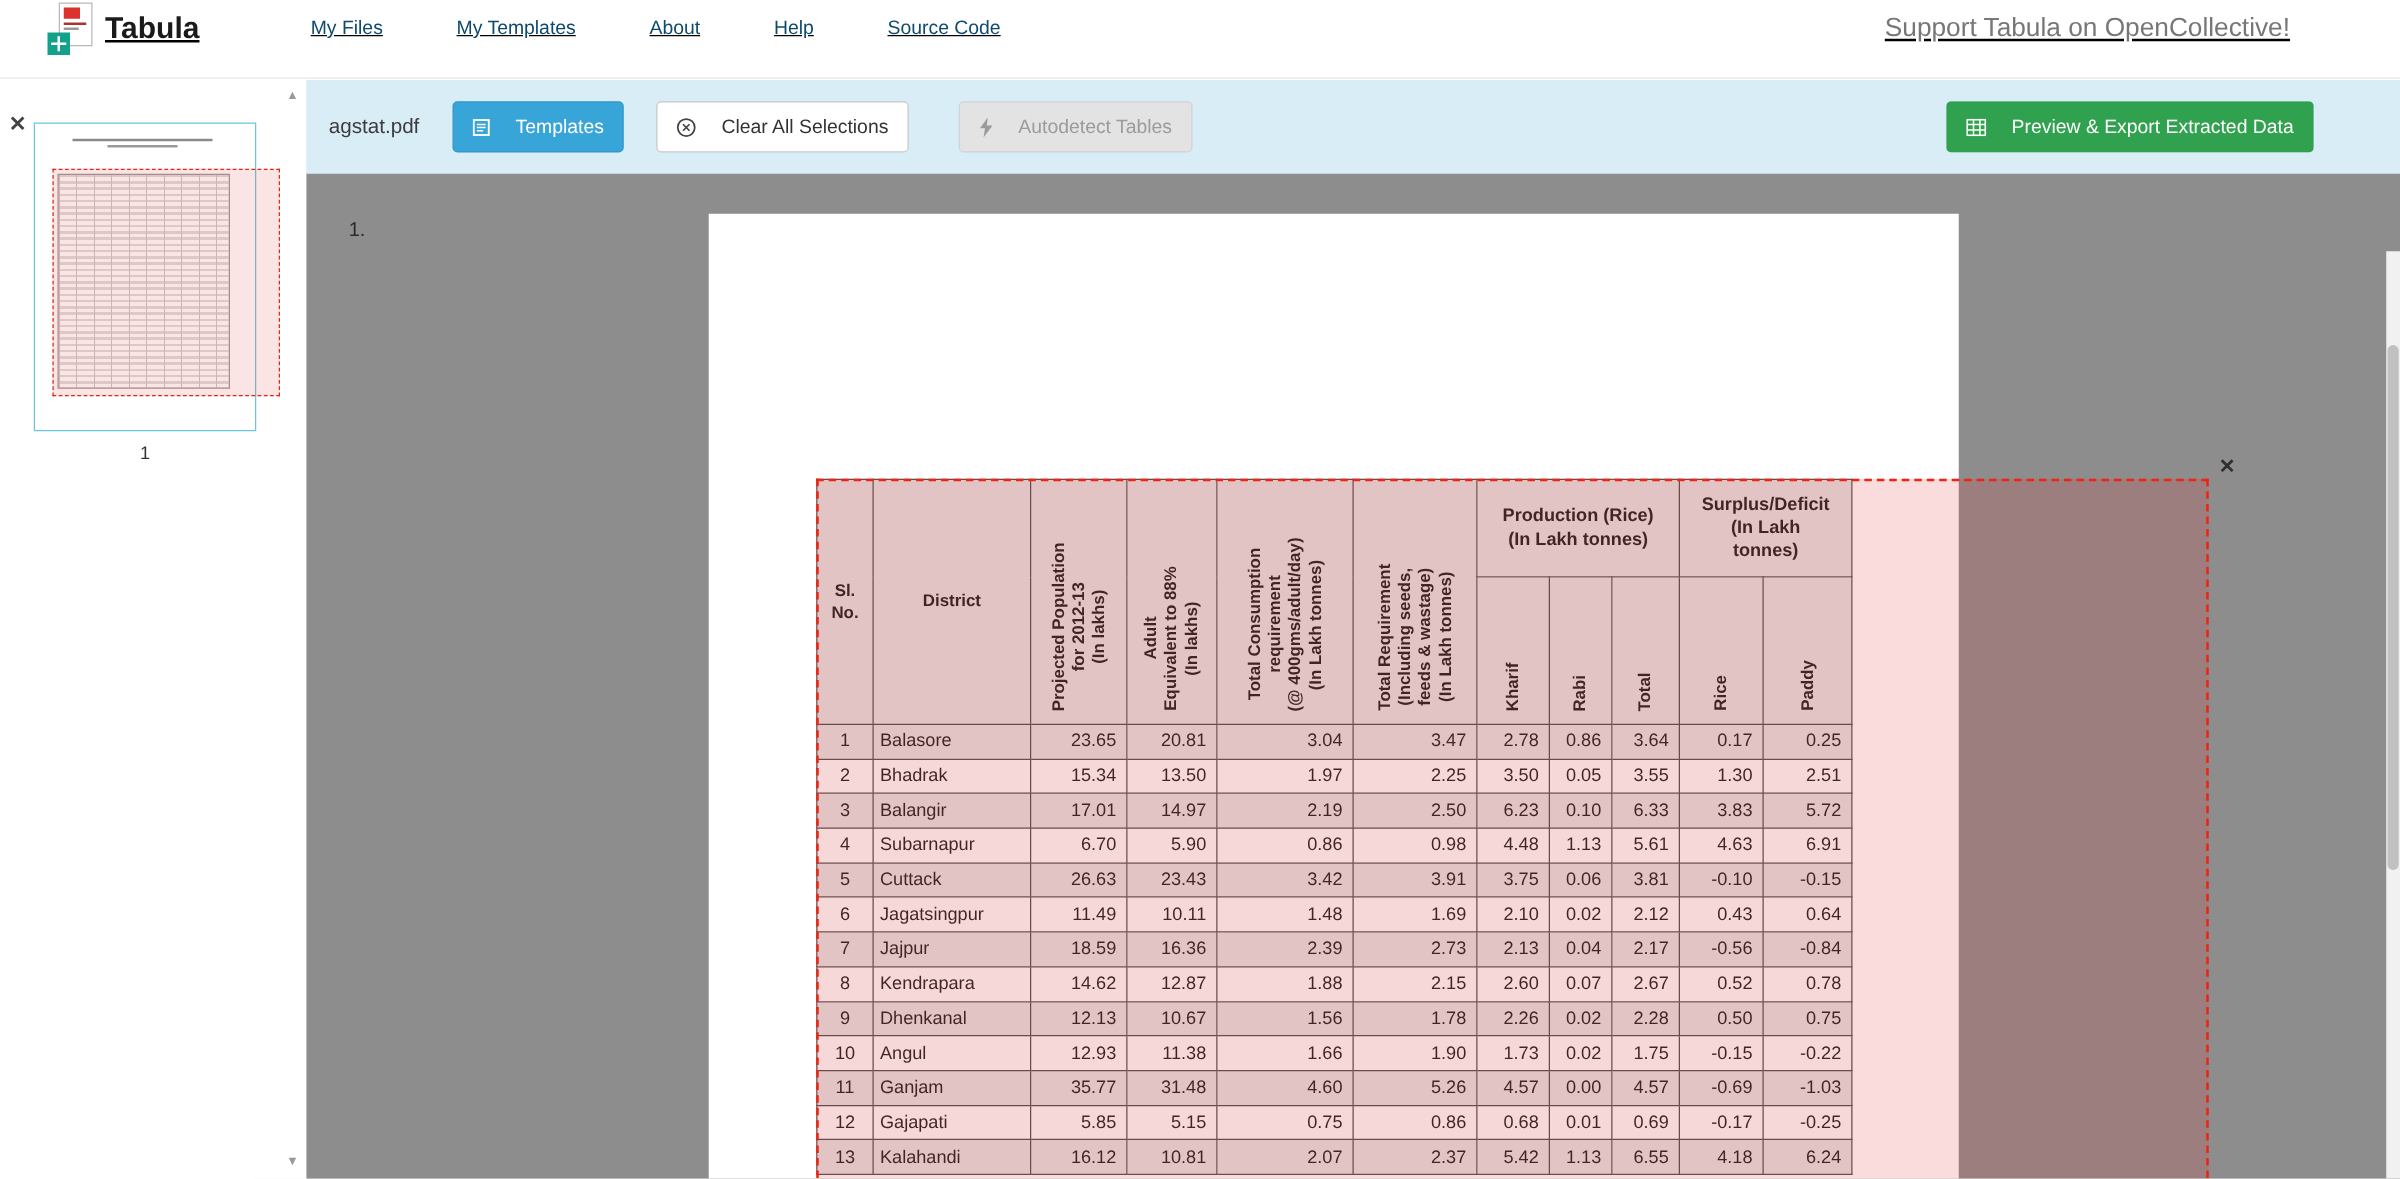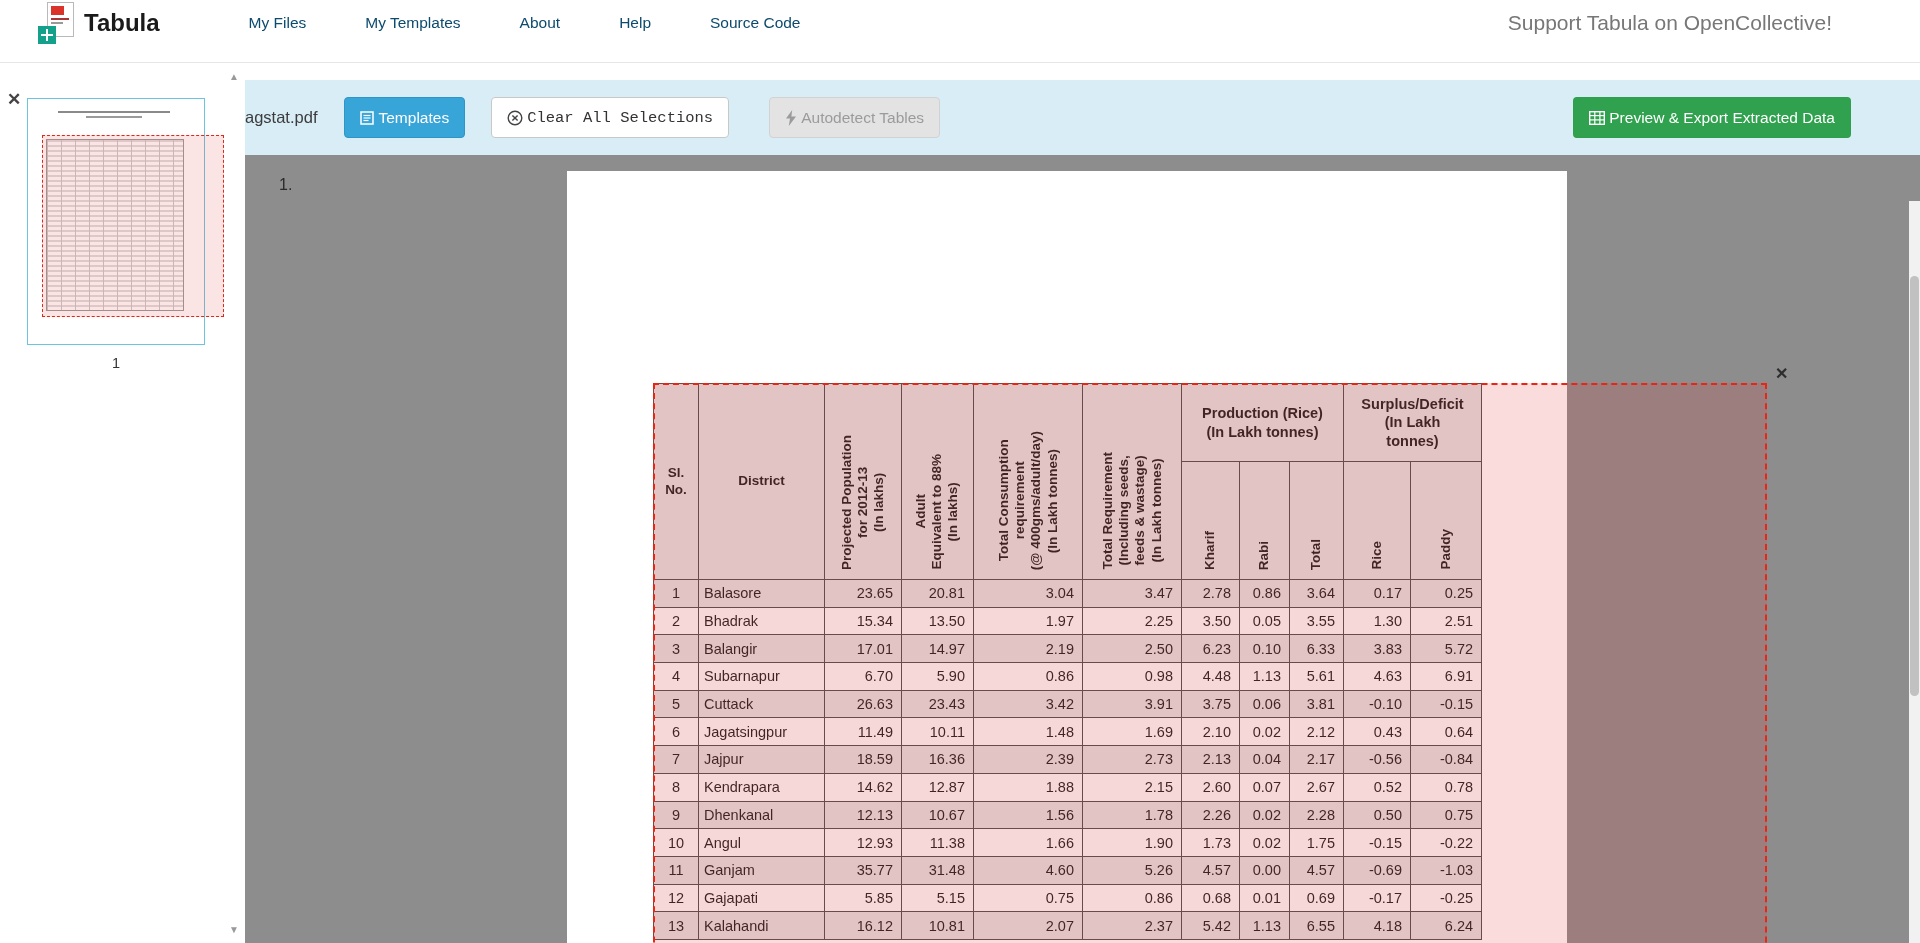--- a/index.html
+++ b/index.html
@@ -1,40 +1,40 @@
 <!DOCTYPE html>
 <html><head>
 <meta charset="utf-8">
 <style>
   * { margin:0; padding:0; box-sizing:border-box; }
   html,body { width:1920px; height:943px; overflow:hidden; font-family:"Liberation Sans",sans-serif; background:#fff; position:relative; }
 
   
-  #navbar { position:absolute; left:0; top:0; width:1920px; height:63px; background:#fff; border-bottom:1px solid #e6e6e6; display:flex; align-items:center; padding:0 88px 16px 38px; z-index:30; }
+  #navbar { position:absolute; left:0; top:0; width:1920px; height:63px; background:#fff; border-bottom:1px solid #e6e6e6; display:flex; align-items:center; padding:0 88px 16px 38px; z-index:30;text-decoration:underline; }
   .brand { display:flex; align-items:center; gap:10px; cursor:pointer; }
   .logo { position:relative; width:36px; height:42px; }
   .logo-page { position:absolute; right:0; top:0; width:27px; height:35px; background:#fff; border:1px solid #b9b9b9; }
   .logo-mark { position:absolute; top:3px; left:3px; width:13px; height:9px; background:#d9332b; }
   .logo-line1,.logo-line2 { position:absolute; left:3px; height:2px; background:#a33; }
   .logo-line1 { top:15px; width:18px; }
   .logo-line2 { top:19px; width:12px; background:#999; }
   .logo-table { position:absolute; left:0; bottom:0; width:18px; height:18px; background:#13a18b; }
   .logo-table::before { content:""; position:absolute; left:3px; right:3px; top:8px; height:2px; background:#fff; }
   .logo-table::after { content:""; position:absolute; top:3px; bottom:3px; left:8px; width:2px; background:#fff; }
   .brand-text { font-size:24px; font-weight:bold; color:#1a1a1a; }
   #main-nav { display:flex; align-items:center; gap:38px; margin-left:68px; }
   #main-nav a { font-size:15.5px; color:#0c4a6e; text-decoration:none; cursor:pointer;margin-left:21px; }
   .support-link { margin-left:auto; font-size:21px; color:#777; text-decoration:none; cursor:pointer; }
 
   
-  #toolbar { position:absolute; left:245px; top:80px; right:0; height:75px; background:#d9edf7; display:flex; align-items:center; padding-left:0; z-index:20; }
+  #toolbar { position:absolute; left:245px; top:64px; right:0; height:75px; background:#d9edf7; display:flex; align-items:center; padding-left:18px; z-index:20; }
   .filename { font-size:16.5px; color:#3c3c3c; }
-  .btn { height:41px; border-radius:4px; font-size:15.5px; display:inline-flex; align-items:center; gap:4px; padding:0 15px; border:1px solid transparent; cursor:pointer; font-family:inherit; white-space:nowrap; }
+  .btn { height:41px; border-radius:4px; font-size:15.5px; display:inline-flex; align-items:center; gap:20px; padding:0 15px; border:1px solid transparent; cursor:pointer; font-family:inherit; white-space:nowrap; }
   .btn-templates { margin-left:27px; background:#38a5d9; border-color:#2d95c8; color:#fff; }
-  .btn-clear { margin-left:26px; background:#fff; border-color:#c8c8c8; color:#333;font-family:Liberation Mono, monospace; }
+  .btn-clear { margin-left:26px; background:#fff; border-color:#c8c8c8; color:#333; }
   .btn-autodetect { margin-left:40px; background:#e3e3e3; border-color:#d2d2d2; color:#9b9b9b; cursor:default; }
   .btn-export { margin-left:auto; margin-right:69px; background:#30a14e; border-color:#28914426; color:#fff; }
 
   
   #sidebar { position:absolute; left:0; top:63px; width:245px; bottom:0; background:#fff; z-index:10; }
   .thumb-close { position:absolute; left:7px; top:28px; font-size:17px; font-weight:bold; color:#444; cursor:pointer; line-height:1; }
   .thumb { position:absolute; left:27px; top:35px; width:178px; height:247px; background:#fff; border:1px solid #6cc5e0; cursor:pointer; }
   .thumb-titleline1 { position:absolute; top:12px; left:30px; right:34px; height:2px; background:#8a8a8a; }
   .thumb-titleline2 { position:absolute; top:17px; left:58px; right:62px; height:2px; background:#9a9a9a; }
   .thumb-table { position:absolute; left:18px; top:40px; width:138px; height:172px; border:1px solid #9a9a9a;

